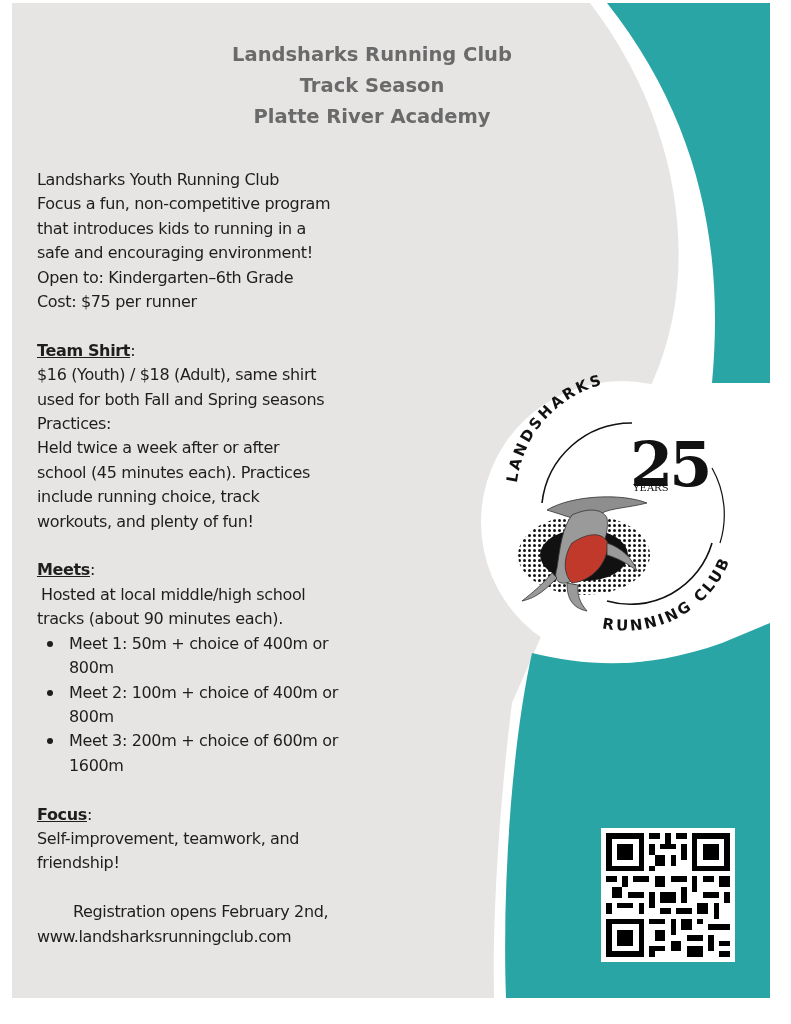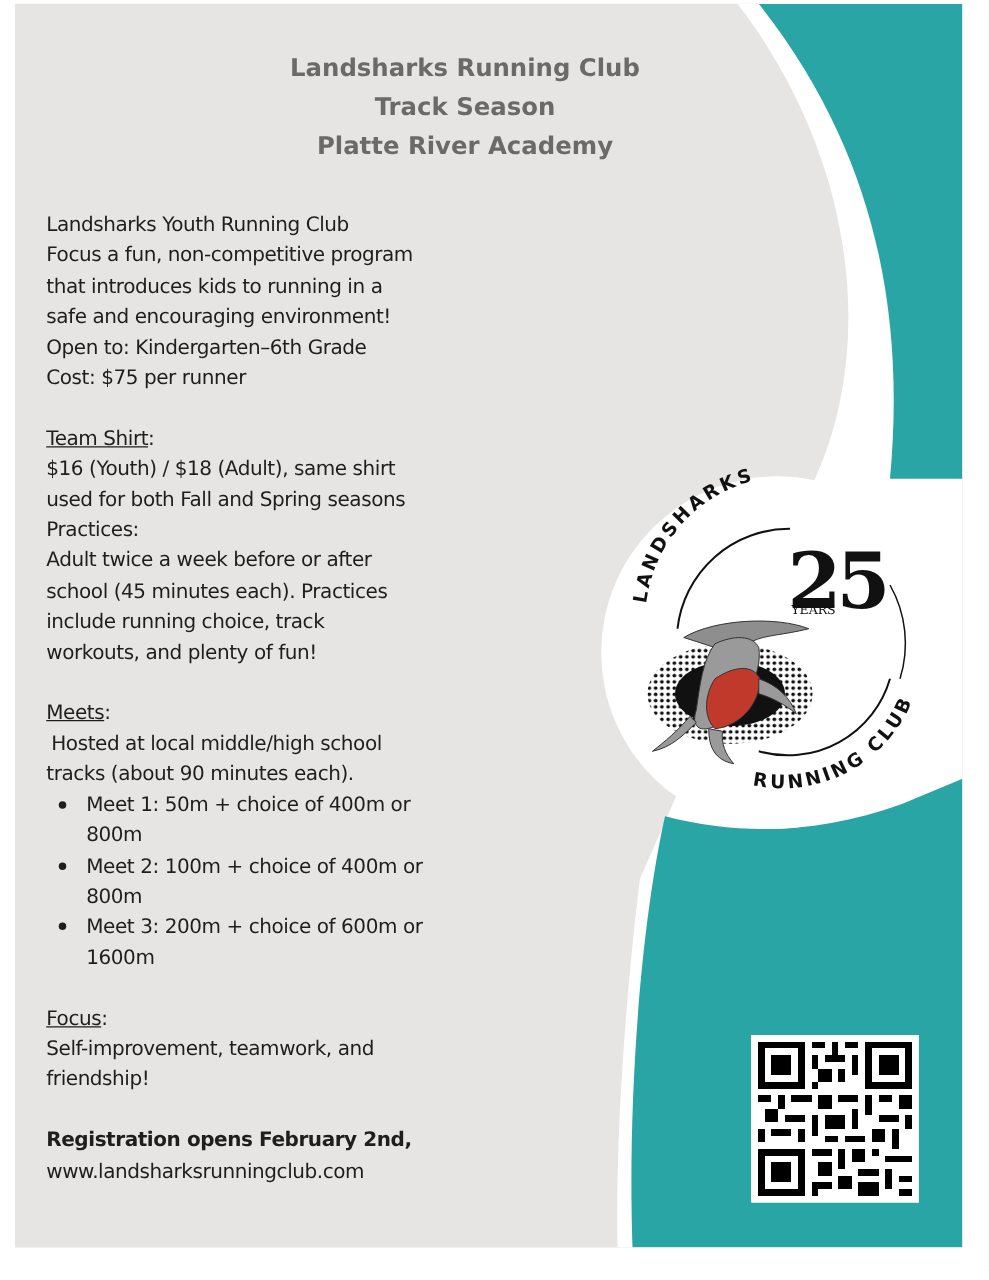--- a/index.html
+++ b/index.html
@@ -19,29 +19,29 @@
     font-family: "DejaVu Sans", sans-serif; font-size: 19.5px; line-height: 31px;
   }
   .header div { white-space: nowrap; }
   .body-text {
     position: absolute; left: 25px; top: 165px; width: 345px;
     color: #1e1e1e; font-size: 16px; line-height: 24.4px;
     font-family: "DejaVu Sans", sans-serif; letter-spacing: -0.35px;
   }
   .line { white-space: nowrap; }
   .gap { height: 24.4px; }
-  .heading-link { text-decoration: underline; font-weight: normal; }
+  .heading-link { text-decoration: underline; font-weight: bold; }
   .bullets { margin: 0; padding: 0; list-style: none; }
   .bullets li { position: relative; padding-left: 32px; }
   .bullets li .dot {
     position: absolute; left: 10px; top: 9px; width: 6px; height: 6px;
     border-radius: 50%; background: #1e1e1e;
   }
   .indent1 { padding-left: 4px; }
-  .bold { font-weight: bold; }
+  .bold { font-weight: normal; margin-left: 36px; }
   .qr {
     position: absolute; left: 589px; top: 825px; width: 134px; height: 134px;
     background: #ffffff;
   }
 </style>
 </head>
 <body>
 
 <div class="page">
 
@@ -74,21 +74,21 @@
     <div class="gap"></div>
 
     <div>
       <div class="line"><span class="heading-link">Team Shirt</span><span>:</span></div>
       <div class="line">$16 (Youth) / $18 (Adult), same shirt</div>
       <div class="line">used for both Fall and Spring seasons</div>
     </div>
 
     <div>
       <div class="line">Practices:</div>
-      <div class="line">Adult twice a week before or after</div>
+      <div class="line">Held twice a week after or after</div>
       <div class="line">school (45 minutes each). Practices</div>
       <div class="line">include running choice, track</div>
       <div class="line">workouts, and plenty of fun!</div>
     </div>
     <div class="gap"></div>
 
     <div>
       <div class="line"><span class="heading-link">Meets</span><span>:</span></div>
       <div class="line indent1">Hosted at local middle/high school</div>
       <div class="line">tracks (about 90 minutes each).</div>

